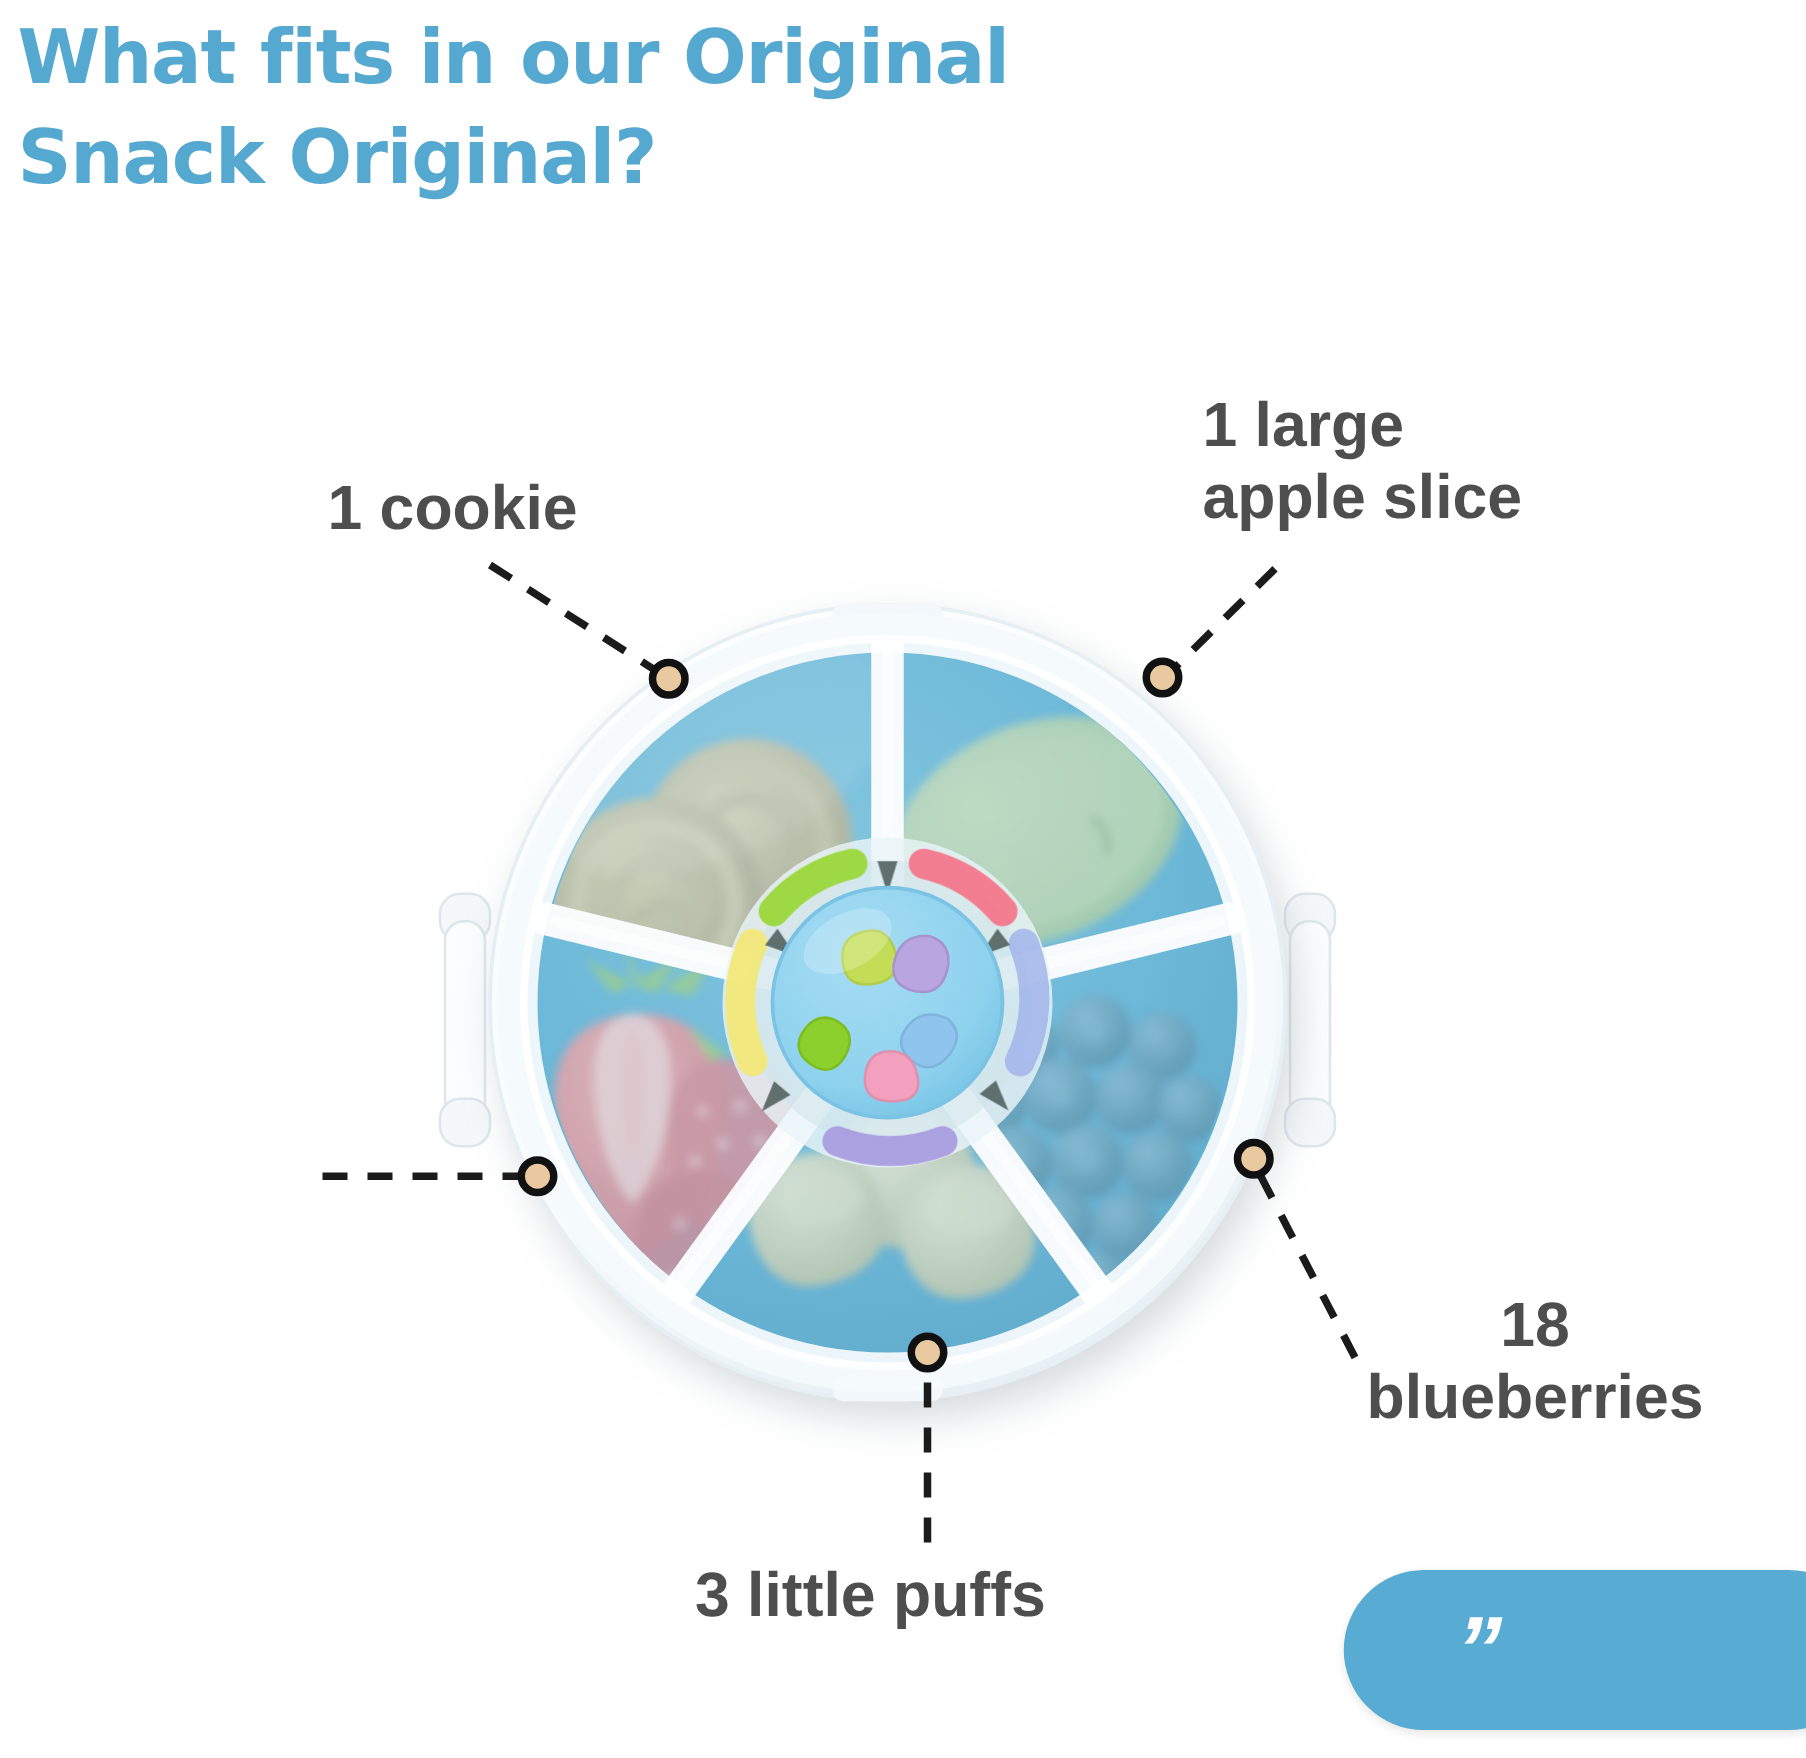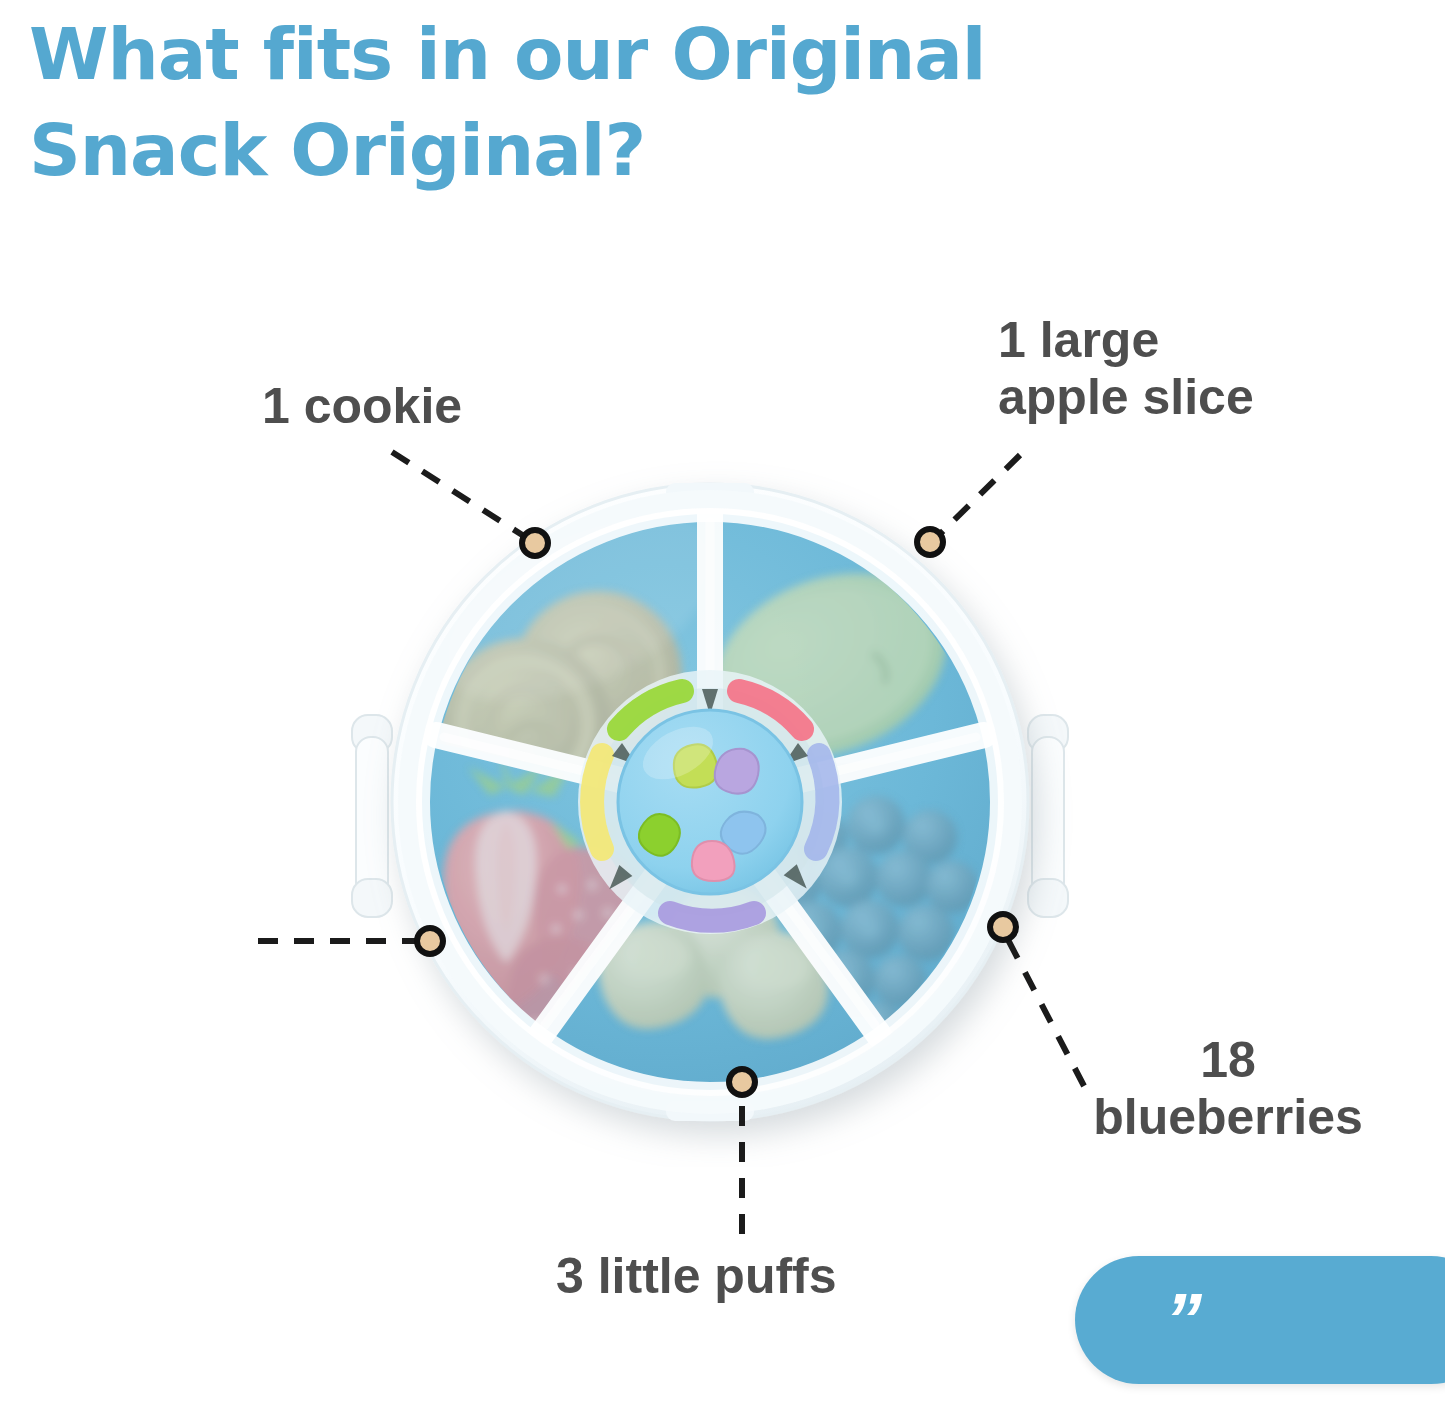--- a/index.html
+++ b/index.html
@@ -15,45 +15,45 @@
     position: relative;
     width: 1445px;
     height: 1406px;
     background: #ffffff;
     overflow: hidden;
   }
 
   
   .headline {
     position: absolute;
-    left: 29px;
+    left: 14px;
     top: 6px;
     width: 1400px;
     font-family: "DejaVu Sans", sans-serif;
     font-weight: bold;
-    font-size: 72px;
+    font-size: 60px;
     line-height: 1.34;
     letter-spacing: -1px;
     color: #55a8d0;
   }
   .headline .l1 { display: block; }
   .headline .l2 { display: block; }
 
   
   .callout {
     position: absolute;
     font-family: "Liberation Sans", sans-serif;
     font-weight: bold;
     font-size: 50px;
     line-height: 1.13;
     color: #4e4e4e;
     white-space: pre-line;
   }
   #label-cookie      { left: 262px; top: 378px; text-align: left; }
-  #label-apple       { left: 998px; top: 312px; text-align: left; }
+  #label-apple       { left: 962px; top: 312px; text-align: left; }
   #label-strawberry  { left: 6px;   top: 912px; text-align: left; }
   #label-blueberries { left: 1028px; top: 1032px; width: 400px; text-align: center; }
   #label-puffs       { left: 556px; top: 1248px; text-align: left; }
 
   
   #leaders {
     position: absolute;
     left: 0;
     top: 0;
     width: 1445px;

